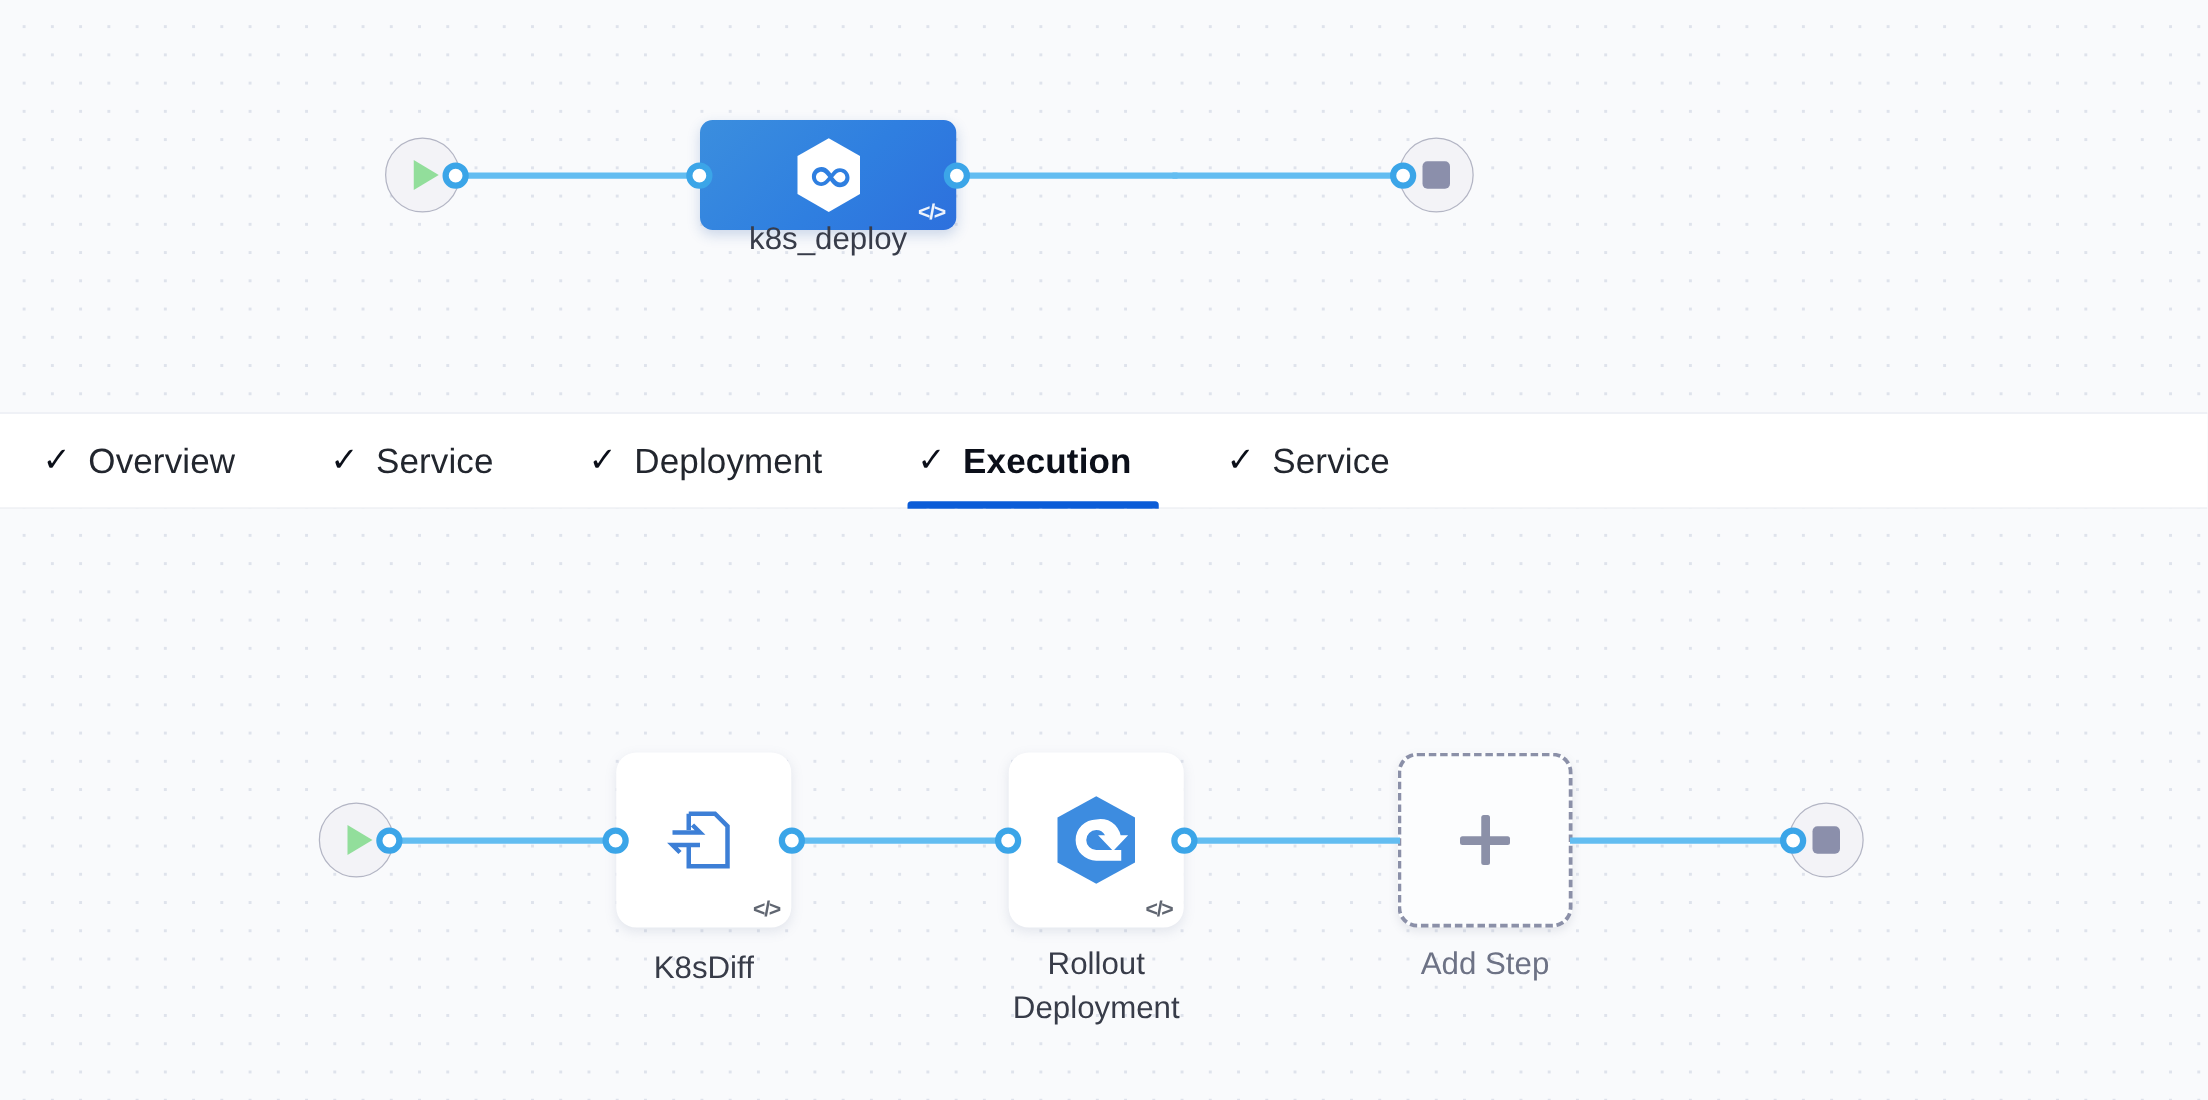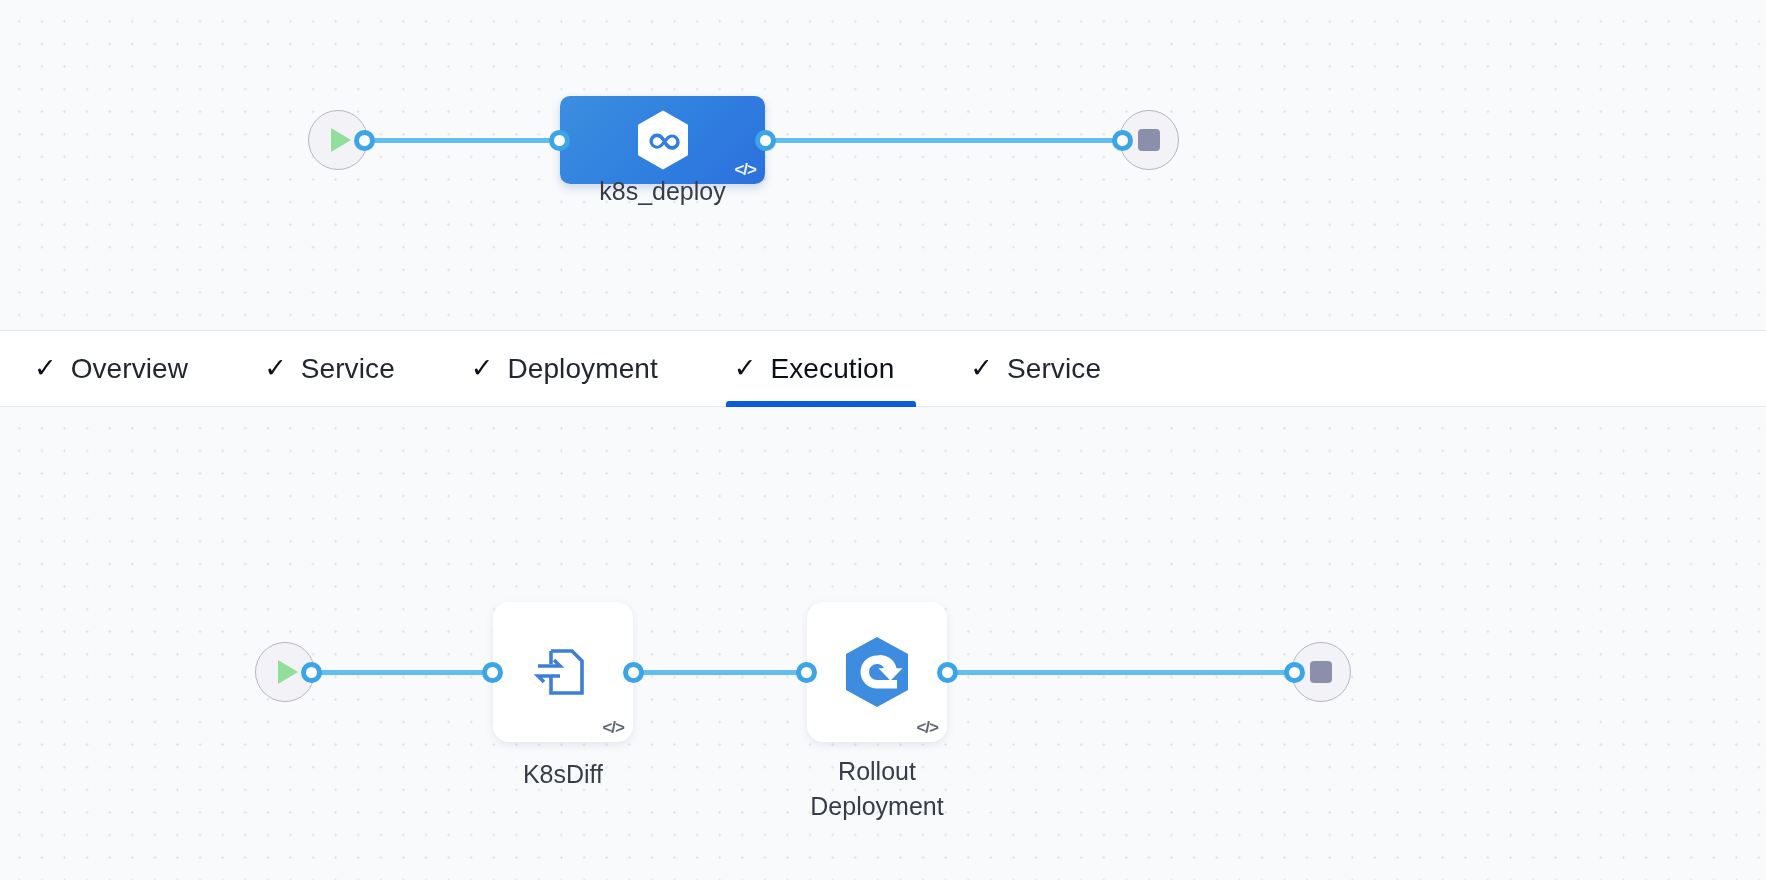--- a/index.html
+++ b/index.html
@@ -52,21 +52,21 @@
     line-height: 1;
     color: #0b0f19;
     font-weight: 500;
   }
   .tab .tab-label {
     font-size: 28px;
     color: #22262e;
     letter-spacing: .1px;
     white-space: nowrap;
   }
-  .tab.active .tab-label { font-weight: normal; color: #0b0f19; }
+  .tab.active .tab-label { font-weight: bold; color: #0b0f19; }
   .tab.active::after {
     content: "";
     position: absolute;
     left: 0; right: 10px; bottom: -1px;
     height: 7px;
     border-radius: 3px 3px 0 0;
     background: #0b5cd7;
   }
 
   
@@ -271,20 +271,26 @@
           </svg>
         </span>
         <span class="code-badge dark">&lt;/&gt;</span>
       </div>
       <div class="node-label wrap" style="top:152px;">Rollout Deployment</div>
     </div>
     <div class="port"></div>
 
     <div class="edge" style="width:164px;"></div>
 
+    <div class="node-wrap">
+      <div class="add-node add-step-box">
+        <div class="plus"></div>
+      </div>
+      <div class="node-label" style="top:152px; color:#6d7285;">Add Step</div>
+    </div>
 
     <div class="edge" style="width:170px;"></div>
 
     <div class="port"></div>
     <div class="terminal" style="margin-left:-14px;">
       <div class="stop-sq"></div>
     </div>
 
   </div>
 </div>

